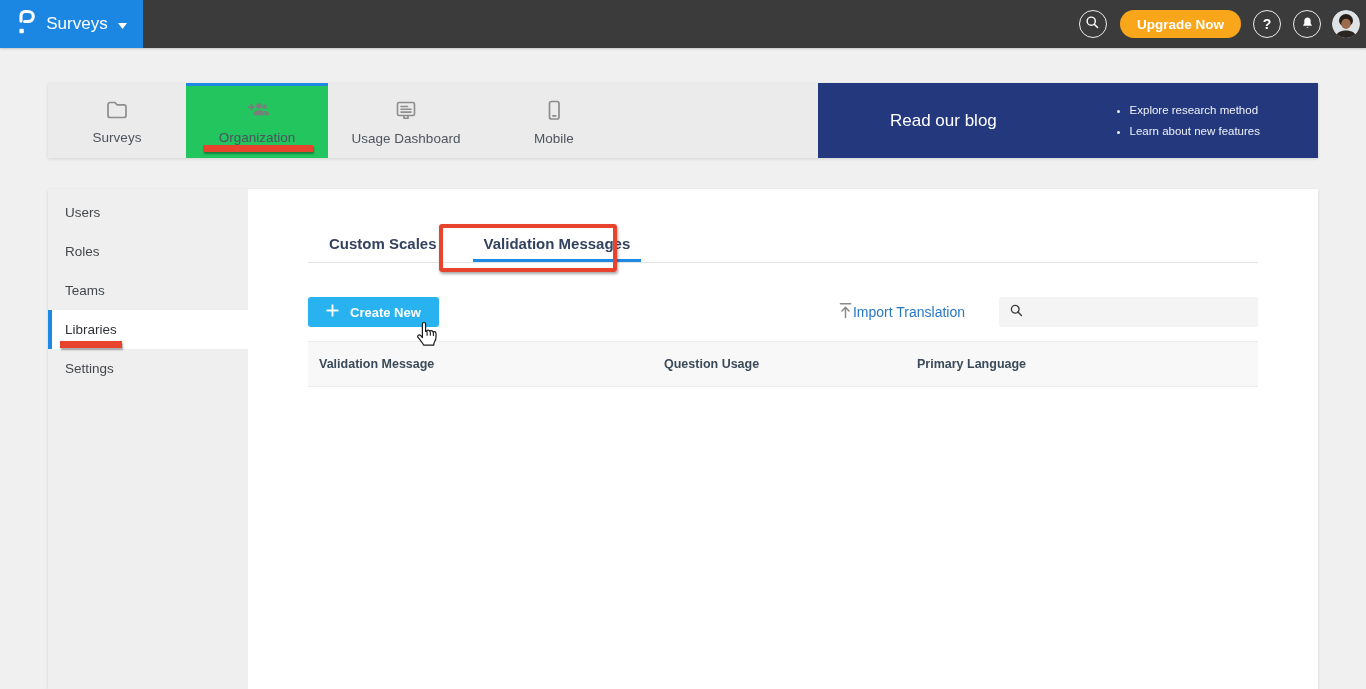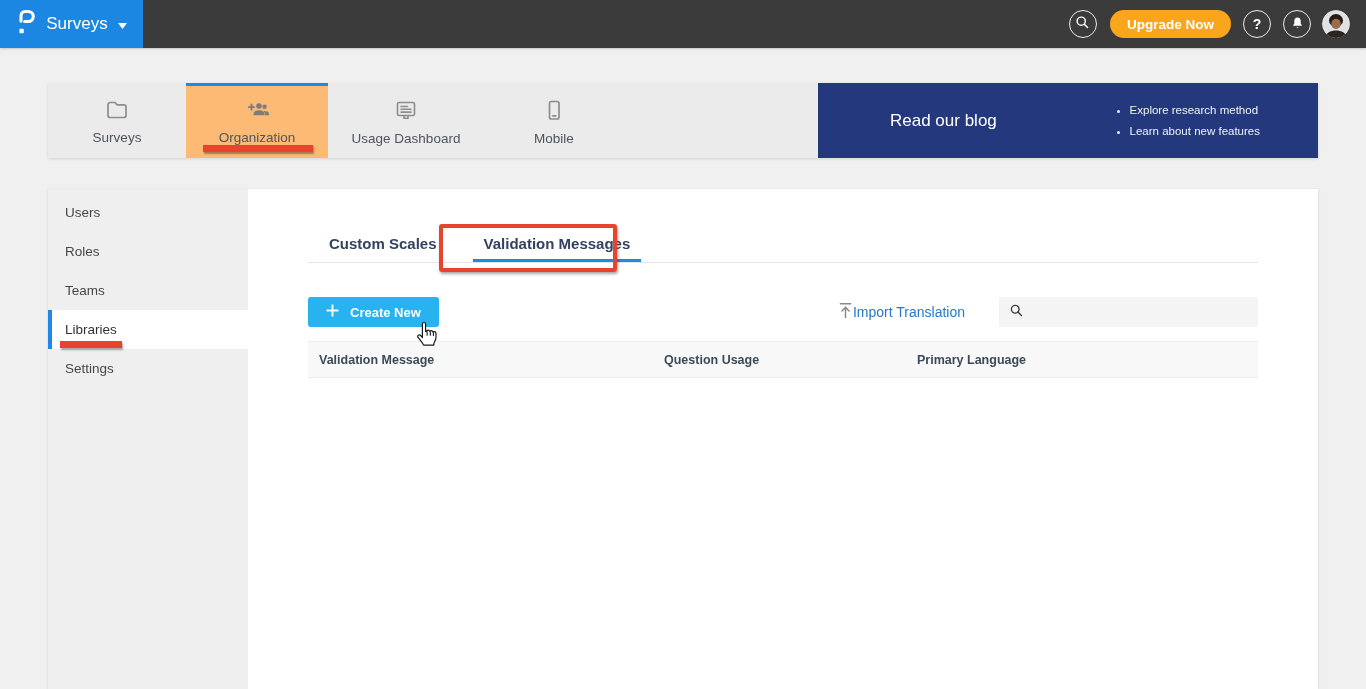--- a/index.html
+++ b/index.html
@@ -14,21 +14,21 @@
     position:absolute; top:0; left:0; width:1366px; height:48px;
     background:#3b3b3b; display:flex; align-items:center;
     box-shadow:0 1px 2px rgba(0,0,0,.18); z-index:10;
   }
   .brand {
     width:143px; height:48px; background:#1b87e3;
     display:flex; align-items:center; justify-content:center; gap:10px;
     cursor:pointer;
   }
   .brand-label { color:#fff; font-size:17px; }
-  .header-right { margin-left:auto; display:flex; align-items:center; padding-right:16px; }
+  .header-right { margin-left:auto; display:flex; align-items:center; padding-right:6px; }
   .hdr-circle {
     width:28px; height:28px; border:1px solid rgba(255,255,255,.9); border-radius:50%;
     display:flex; align-items:center; justify-content:center; cursor:pointer; margin-left:12px;
     color:#fff; font-size:14px; font-weight:bold;
   }
   .upgrade-btn {
     height:28px; margin-left:13px; padding:0 17px; border:none; border-radius:14px;
     background:#f9a61b; color:#fff; font-size:13.5px; font-weight:bold;
     font-family:"Liberation Sans", sans-serif; cursor:pointer;
   }
@@ -37,21 +37,21 @@
   
   .nav-card {
     position:absolute; left:48px; top:83px; width:1270px; height:75px;
     display:flex; box-shadow:0 1px 3px rgba(0,0,0,.12); z-index:5;
   }
   .nav-tabs { flex:1; background:#ebebeb; display:flex; position:relative; }
   .nav-tab {
     display:flex; flex-direction:column; align-items:center; justify-content:center; gap:5px;
     border-top:3px solid transparent; cursor:pointer;
   }
-  .nav-tab.active { background:#fdba74; border-top-color:#1e88e5; }
+  .nav-tab.active { background:#22c55e; border-top-color:#1e88e5; }
   .nav-tab-label { font-size:13.5px; color:#4d545e; }
   .org-underline {
     position:absolute; left:155px; top:62px; width:110px; height:7px;
     background:#e8432d; box-shadow:1px 2px 2px rgba(0,0,0,.35); z-index:3; pointer-events:none;
   }
   .promo { width:500px; background:#24397d; display:flex; align-items:center; cursor:pointer; }
   .promo-title { margin-left:72px; color:#fff; font-size:17px; }
   .promo-bullets { margin-left:auto; margin-right:58px; list-style:disc; padding-left:16px; }
   .promo-bullets li { color:#eef1f9; font-size:11.5px; line-height:21px; }
 
@@ -92,21 +92,21 @@
   .search-field {
     margin-left:34px; width:259px; height:30px; background:#f4f4f4; border-radius:2px;
     display:flex; align-items:center; padding:0 10px; gap:8px;
   }
   .search-field input {
     border:none; background:transparent; outline:none; flex:1;
     font-size:13px; color:#333; font-family:"Liberation Sans", sans-serif;
   }
 
   .table-head {
-    margin-top:14px; height:37px; background:#f8f8f8;
+    margin-top:14px; height:46px; background:#f8f8f8;
     border-top:1px solid #ececec; border-bottom:1px solid #ececec;
     display:flex; align-items:center; padding-left:11px;
   }
   .th { font-size:12.5px; font-weight:bold; color:#3b4a59; }
   .th-1 { width:345px; } .th-2 { width:253px; } .th-3 { flex:1; }
 
   .cursor-overlay { position:absolute; left:167px; top:128px; z-index:6; pointer-events:none; }
 </style>
 </head>
 <body>

